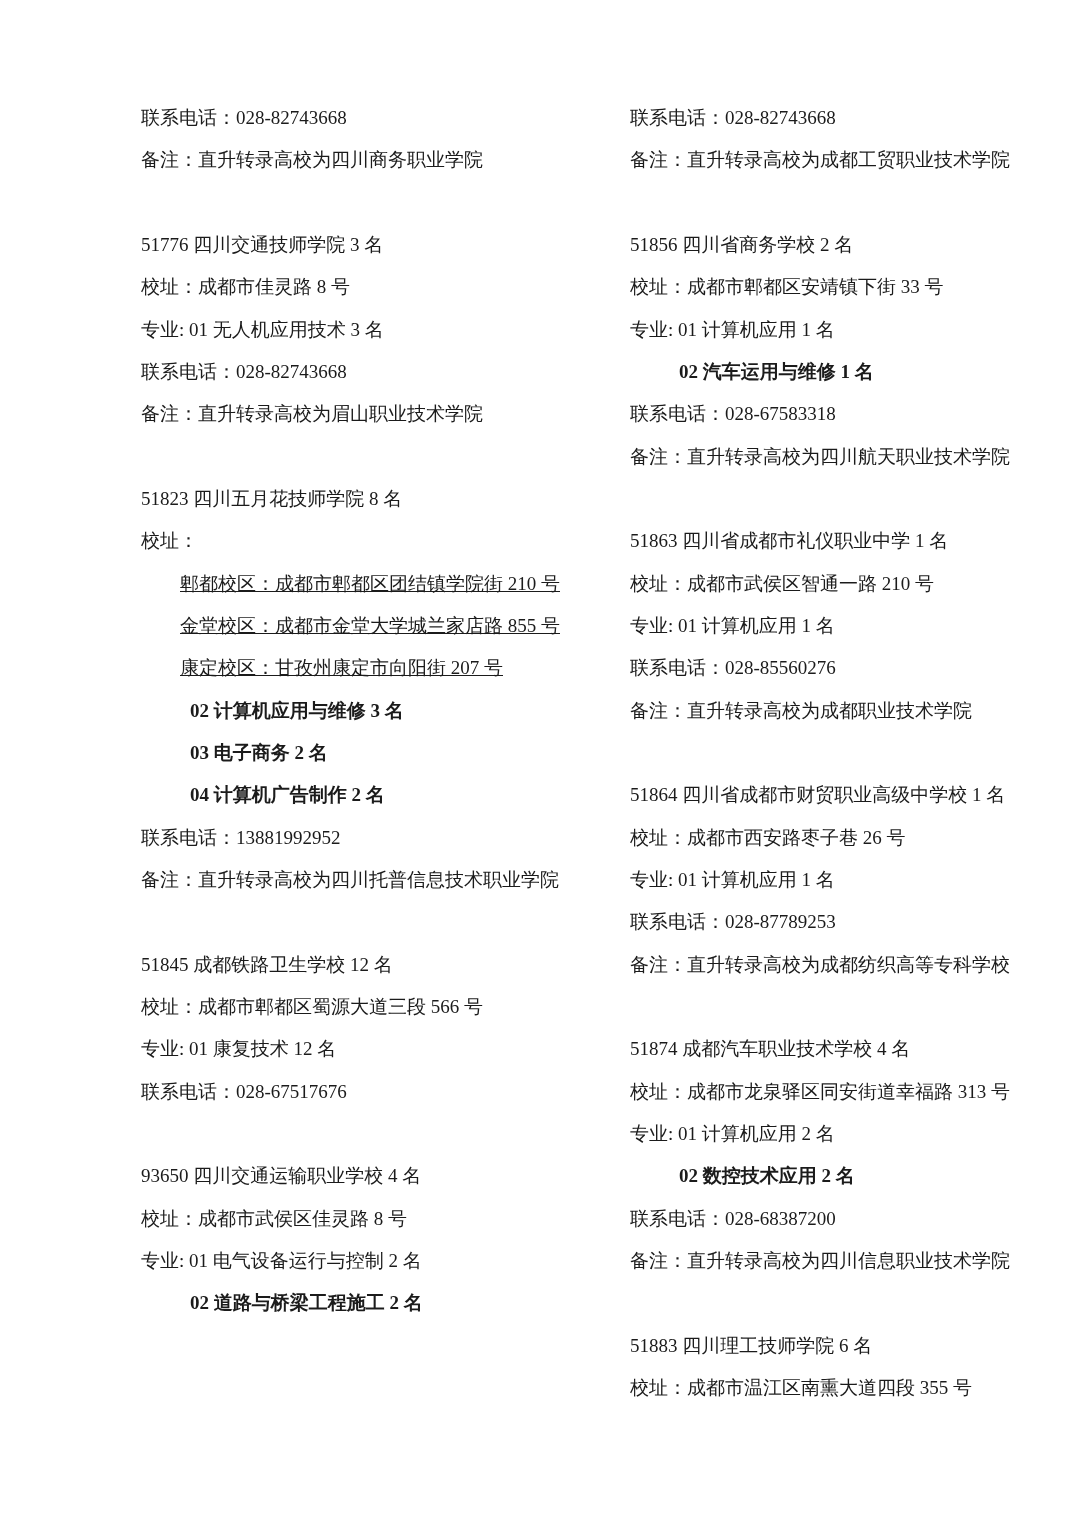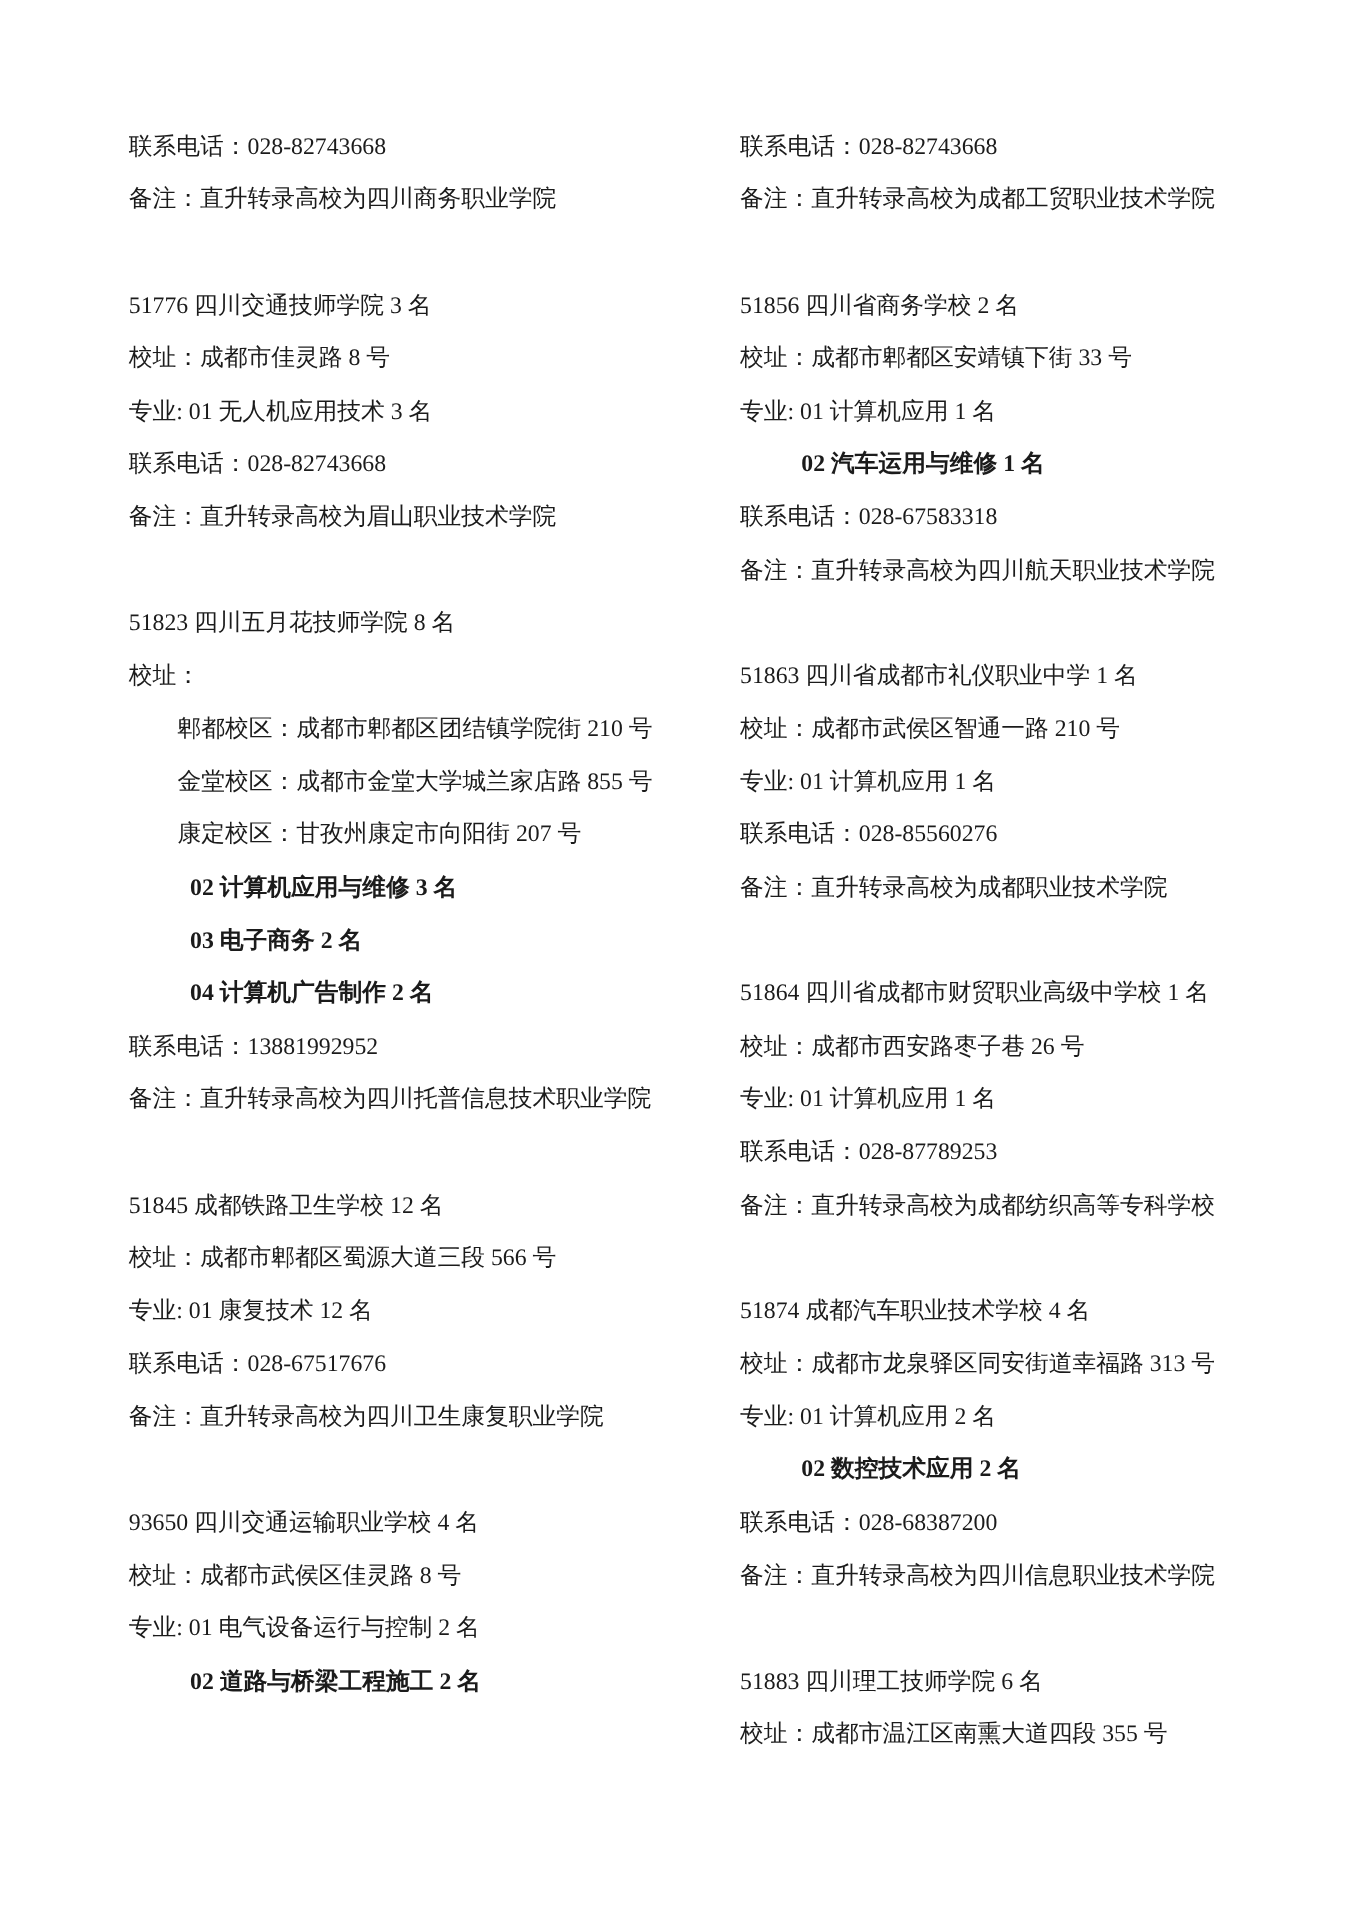--- a/index.html
+++ b/index.html
@@ -12,37 +12,38 @@
     background: #ffffff;
     position: relative;
     overflow: hidden;
     font-family: "Liberation Serif", "DejaVu Serif", serif;
     color: #1b1b1b;
   }
   .page {
     position: absolute;
     inset: 0;
     background: #ffffff;
+    margin-left: 38px;
   }
   .column {
     position: absolute;
     top: 97px;
   }
   .column-left  { left: 103px; width: 482px; }
   .column-right { left: 592px; width: 482px; }
   .block { margin-top: 42.33px; }
   .block:first-child { margin-top: 0; }
   .line {
     height: 42.33px;
     line-height: 42.33px;
     font-size: 19px;
     white-space: nowrap;
     letter-spacing: 0;
   }
-  .indent-campus { padding-left: 39px; }
+  .indent-campus { padding-left: 39px; text-decoration: underline; }
   .indent-major  { padding-left: 49px; font-weight: bold; }
 </style>
 </head>
 <body>
 
 <div class="page">
   <section class="column column-left">
       <div class="block">
         <div class="line">联系电话：028-82743668</div>
         <div class="line">备注：直升转录高校为四川商务职业学院</div>
@@ -64,21 +65,20 @@
         <div class="line indent-major">03 电子商务 2 名</div>
         <div class="line indent-major">04 计算机广告制作 2 名</div>
         <div class="line">联系电话：13881992952</div>
         <div class="line">备注：直升转录高校为四川托普信息技术职业学院</div>
       </div>
       <div class="block">
         <div class="line">51845 成都铁路卫生学校 12 名</div>
         <div class="line">校址：成都市郫都区蜀源大道三段 566 号</div>
         <div class="line">专业: 01 康复技术 12 名</div>
         <div class="line">联系电话：028-67517676</div>
-        <div class="line">备注：直升转录高校为四川卫生康复职业学院</div>
       </div>
       <div class="block">
         <div class="line">93650 四川交通运输职业学校 4 名</div>
         <div class="line">校址：成都市武侯区佳灵路 8 号</div>
         <div class="line">专业: 01 电气设备运行与控制 2 名</div>
         <div class="line indent-major">02 道路与桥梁工程施工 2 名</div>
       </div>
     </section>
   <section class="column column-right">
       <div class="block">

